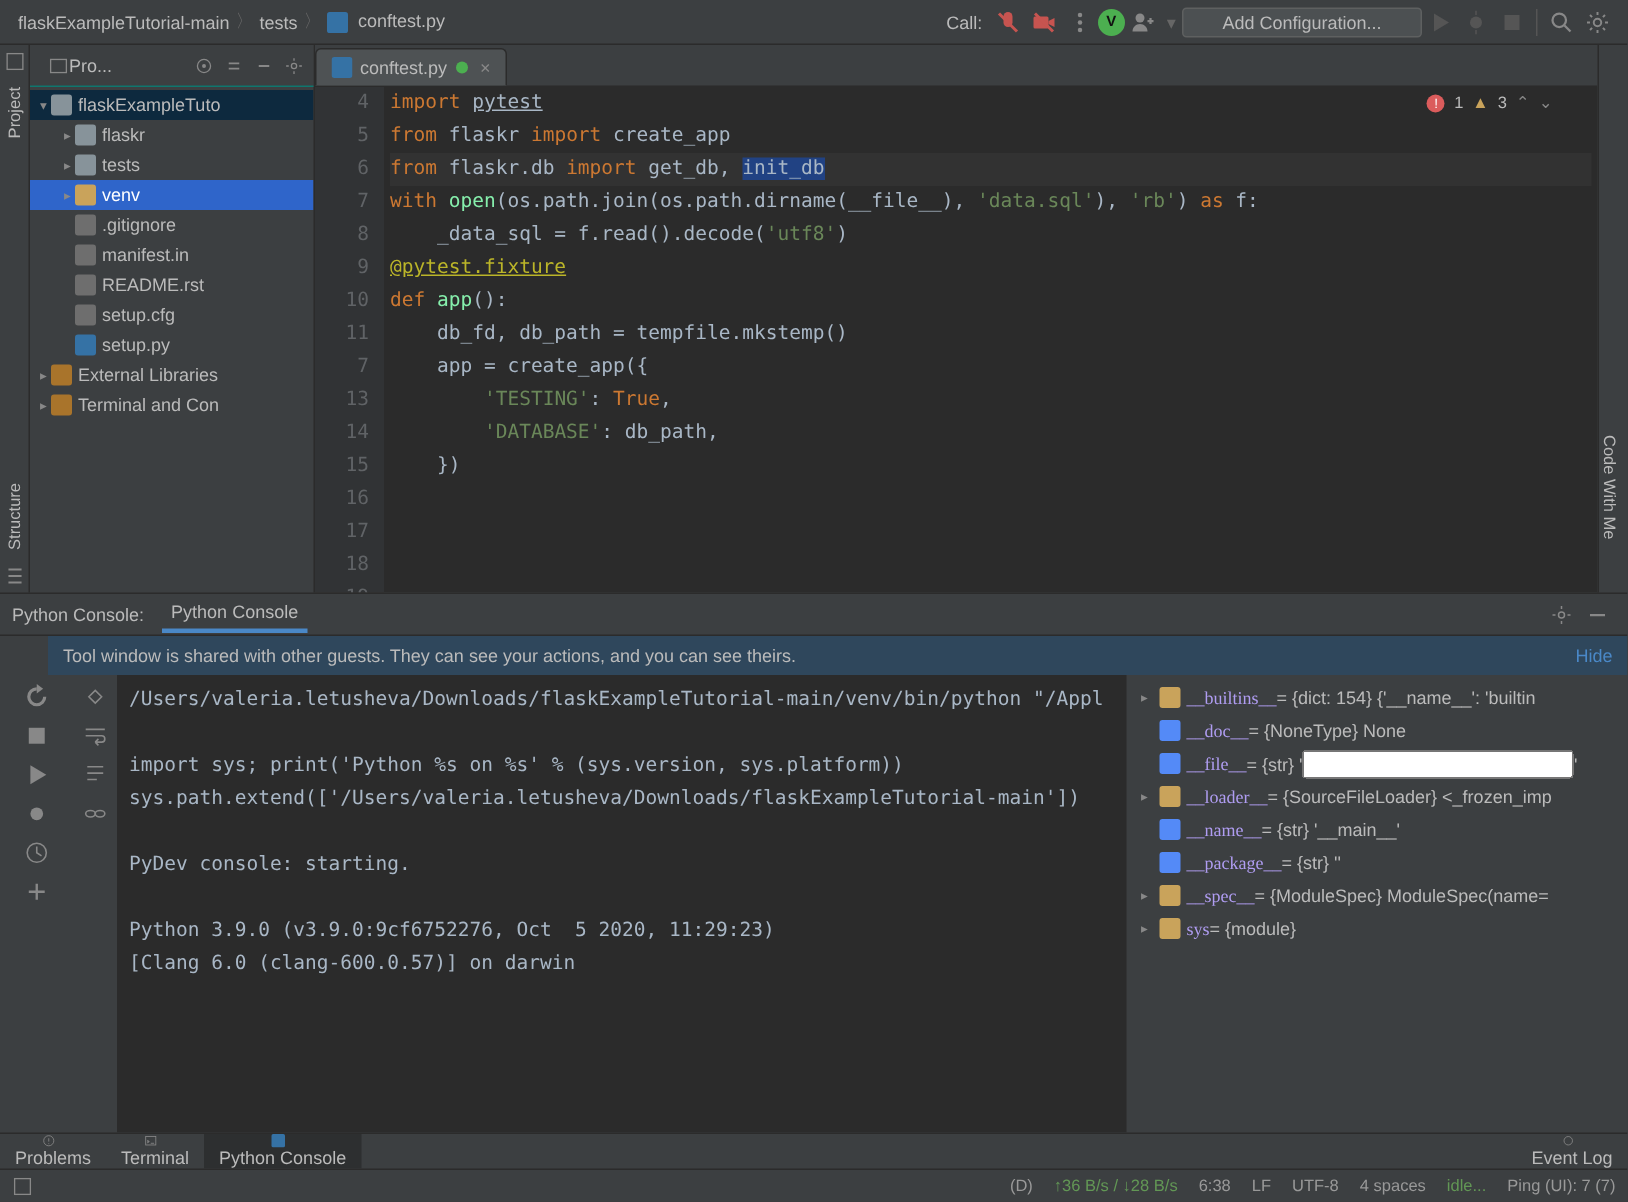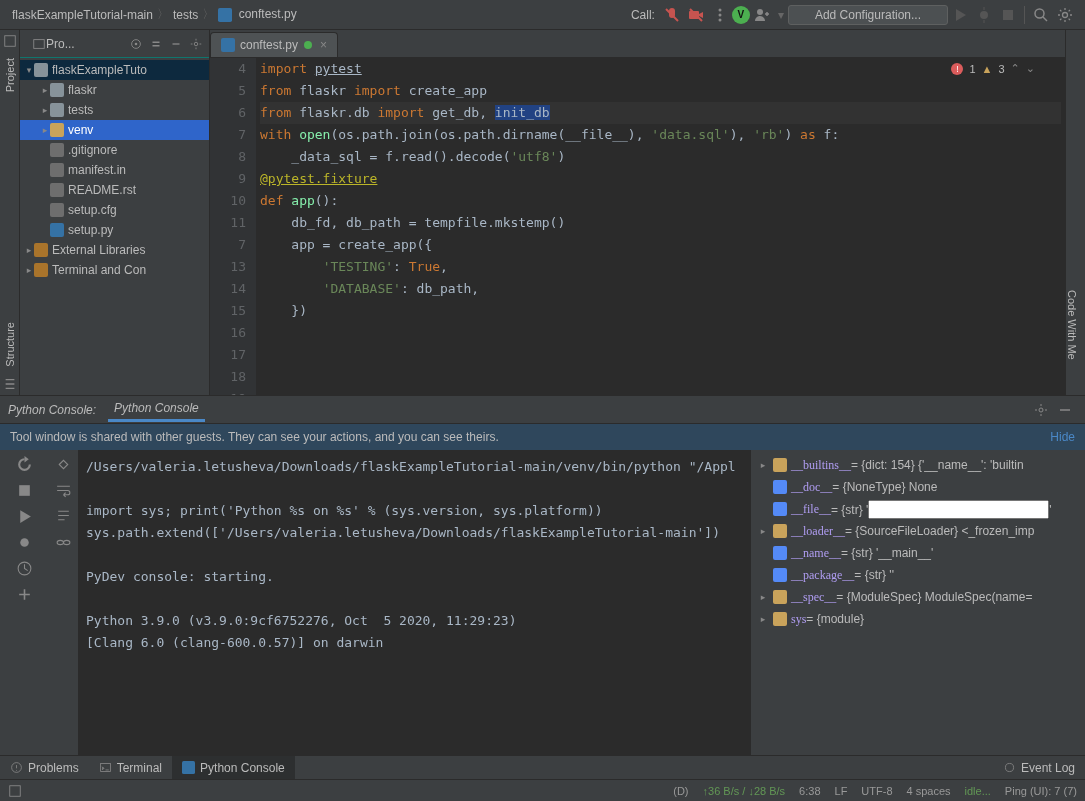--- a/index.html
+++ b/index.html
@@ -65,40 +65,40 @@
   .code-line.sel{background:#323232;}
   .err-badge{position:absolute;top:4px;right:30px;display:flex;align-items:center;gap:6px;color:#bbb;font-size:11px;}
   .err-badge .e{width:12px;height:12px;border-radius:50%;background:#db5c5c;color:#fff;font-size:9px;display:flex;align-items:center;justify-content:center;}
   .err-badge .w{color:#c9a35b;}
 
   
   .rightrail{width:20px;background:#3c3f41;border-left:1px solid #2b2b2b;}
 
   
   .toolwin { height:360px; display:flex; flex-direction:column; border-top:1px solid #2b2b2b;}
-  .tw-head{height:28px;background:#3c3f41;display:flex;align-items:center;padding:0 8px;border-bottom:1px solid #2b2b2b;font-style:italic;}
+  .tw-head{height:28px;background:#3c3f41;display:flex;align-items:center;padding:0 8px;border-bottom:1px solid #2b2b2b;}
   .tw-title{color:#bbb;margin-right:12px;}
   .tw-tab{color:#bbb;padding:4px 6px;border-bottom:3px solid #4a88c7;cursor:pointer;}
-  .tw-banner{height:26px;background:#2f475c;color:#bbb;display:flex;align-items:center;padding:0 10px;font-size:12px;}
+  .tw-banner{height:26px;background:#2f475c;color:#bbb;display:flex;align-items:center;padding:0 10px;font-size:12px;margin-left:32px;}
   .tw-banner .hide{color:#4a88c7;cursor:pointer;}
   .tw-body{flex:1;display:flex;min-height:0;}
   .tw-sidebar{width:48px;background:#3c3f41;display:flex;flex-direction:column;align-items:center;padding-top:6px;gap:9px;}
   .tw-sidebar .sico{width:17px;height:17px;fill:#888;cursor:pointer;}
   .tw-out{flex:1;background:#2b2b2b;padding:6px 8px;font-family:Menlo,monospace;font-size:13px;line-height:22px;color:#a9b7c6;overflow:hidden;white-space:pre;}
   .tw-vars{width:335px;background:#3c3f41;border-left:1px solid #2b2b2b;padding:4px 6px;overflow:hidden;}
   .var-row{display:flex;align-items:center;height:22px;color:#bbb;white-space:nowrap;}
   .var-row .arrow{width:12px;color:#888;font-size:9px;text-align:center;}
   .var-row .vicon{width:14px;height:14px;background:#c9a35b;border-radius:2px;margin:0 4px;}
   .var-row .vicon.mod{background:#548af7;}
   .var-row .nm{color:#b09df2;font-family:Liberation Serif, serif;}
   .var-row .vl{color:#bbb;}
 
   
   .bottabs{height:24px;background:#3c3f41;display:flex;align-items:center;border-top:1px solid #2b2b2b;padding:0 0;}
-  .btab{display:flex;align-items:center;padding:0 10px;height:100%;color:#bbb;cursor:pointer;}
+  .btab{display:flex;align-items:center;padding:0 10px;height:100%;color:#bbb;cursor:pointer;flex-direction:column;}
   .btab.act{background:#2d2f30;}
   .btab .bi{width:13px;height:13px;fill:#888;margin-right:5px;}
 
   
   .status{height:22px;background:#3c3f41;display:flex;align-items:center;padding:0 8px;border-top:1px solid #2b2b2b;font-size:11px;color:#888;}
   .status .cell{margin-left:14px;color:#999;}
   .status .cell.green{color:#629755;}
 </style>
 </head>
 <body>

